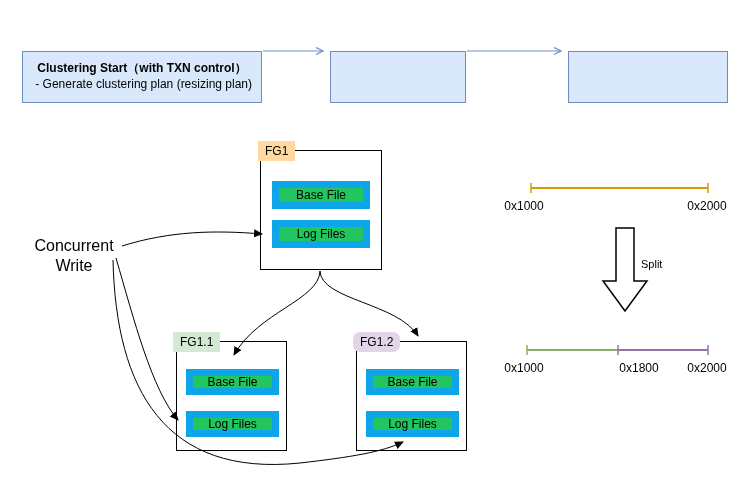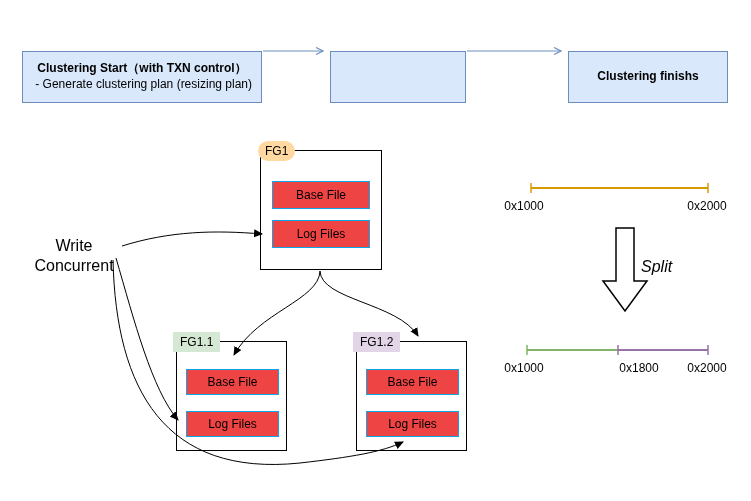--- a/index.html
+++ b/index.html
@@ -14,76 +14,75 @@
     display: flex; flex-direction: column; justify-content: center;
     padding: 4px 9px;
     font-size: 12px;
     margin-top: 26px;
   }
   .flow-title { font-weight: bold; text-align: center; line-height: 1.3; }
   .flow-sub { text-align: right; line-height: 1.3; }
 
   .group-box { position: absolute; background: #fff; border: 1px solid #000; }
   .file-box {
-    position: absolute; background: #ef4444; border: 1px solid #0ea5e9;
+    position: absolute; background: #22c55e; border: 7px solid #0ea5e9;
     font-size: 12px; display: flex; align-items: center; justify-content: center;
   }
   .tag {
     position: absolute; font-size: 12px; line-height: 1;
     padding: 4px 7px; z-index: 3;
   }
-  .tag-fg1  { background: #ffd9a0; border-radius: 10px; }
+  .tag-fg1  { background: #ffd9a0; }
   .tag-fg11 { background: #d5e8d4; }
   .tag-fg12 { background: #e1d5e7; }
 
   .cw-label { position: absolute; font-size: 16px; text-align: center; line-height: 1.25; }
 
   .range-label {
     position: absolute; font-size: 12px; white-space: nowrap;
     transform: translateX(-50%);
   }
-  .split-label { position: absolute; font-size: 16px; white-space: nowrap; font-style: italic; }
+  .split-label { position: absolute; font-size: 11px; white-space: nowrap; }
 
   .overlay { position: absolute; left: 0; top: 0; pointer-events: none; z-index: 2; }
 </style>
 </head>
 <body>
 
 <div class="canvas">
 
   <div class="flow-box" style="left:22px; top:25px; width:240px; height:52px;">
     <div class="flow-title">Clustering Start（with TXN control）</div>
     <div class="flow-sub">- Generate clustering plan (resizing plan)</div>
   </div>
 
   <div class="flow-box" style="left:330px; top:25px; width:136px; height:52px;">
   </div>
 
   <div class="flow-box" style="left:568px; top:25px; width:160px; height:52px;">
-    <div class="flow-title">Clustering finishs</div>
   </div>
 
   <div class="tag tag-fg1" style="left:258px; top:141px;">FG1</div>
   <div class="group-box" style="left:260px; top:150px; width:122px; height:120px;"></div>
   <div class="file-box" style="left:272px; top:181px; width:98px; height:28px;">Base File</div>
   <div class="file-box" style="left:272px; top:220px; width:98px; height:28px;">Log Files</div>
 
   <div class="tag tag-fg11" style="left:173px; top:332px;text-align:right;">FG1.1</div>
   <div class="group-box" style="left:176px; top:341px; width:111px; height:110px;"></div>
   <div class="file-box" style="left:186px; top:369px; width:93px; height:26px;">Base File</div>
   <div class="file-box" style="left:186px; top:411px; width:93px; height:26px;">Log Files</div>
 
-  <div class="tag tag-fg12" style="left:353px; top:332px;">FG1.2</div>
+  <div class="tag tag-fg12" style="left:353px; top:332px;border-radius:7px;">FG1.2</div>
   <div class="group-box" style="left:356px; top:341px; width:111px; height:110px;"></div>
   <div class="file-box" style="left:366px; top:369px; width:93px; height:26px;">Base File</div>
   <div class="file-box" style="left:366px; top:411px; width:93px; height:26px;">Log Files</div>
 
   <div class="cw-label" style="left:18px; top:236px; width:112px;">
+    <div>Concurrent</div>
     <div>Write</div>
-    <div>Concurrent</div>
   </div>
 
   <div class="range-label" style="left:524px; top:199px;">0x1000</div>
   <div class="range-label" style="left:707px; top:199px;">0x2000</div>
 
   <div class="split-label" style="left:641px; top:258px;">Split</div>
 
   <div class="range-label" style="left:524px; top:361px;">0x1000</div>
   <div class="range-label" style="left:614px; top:361px;margin-left:25px;">0x1800</div>
   <div class="range-label" style="left:707px; top:361px;">0x2000</div>

